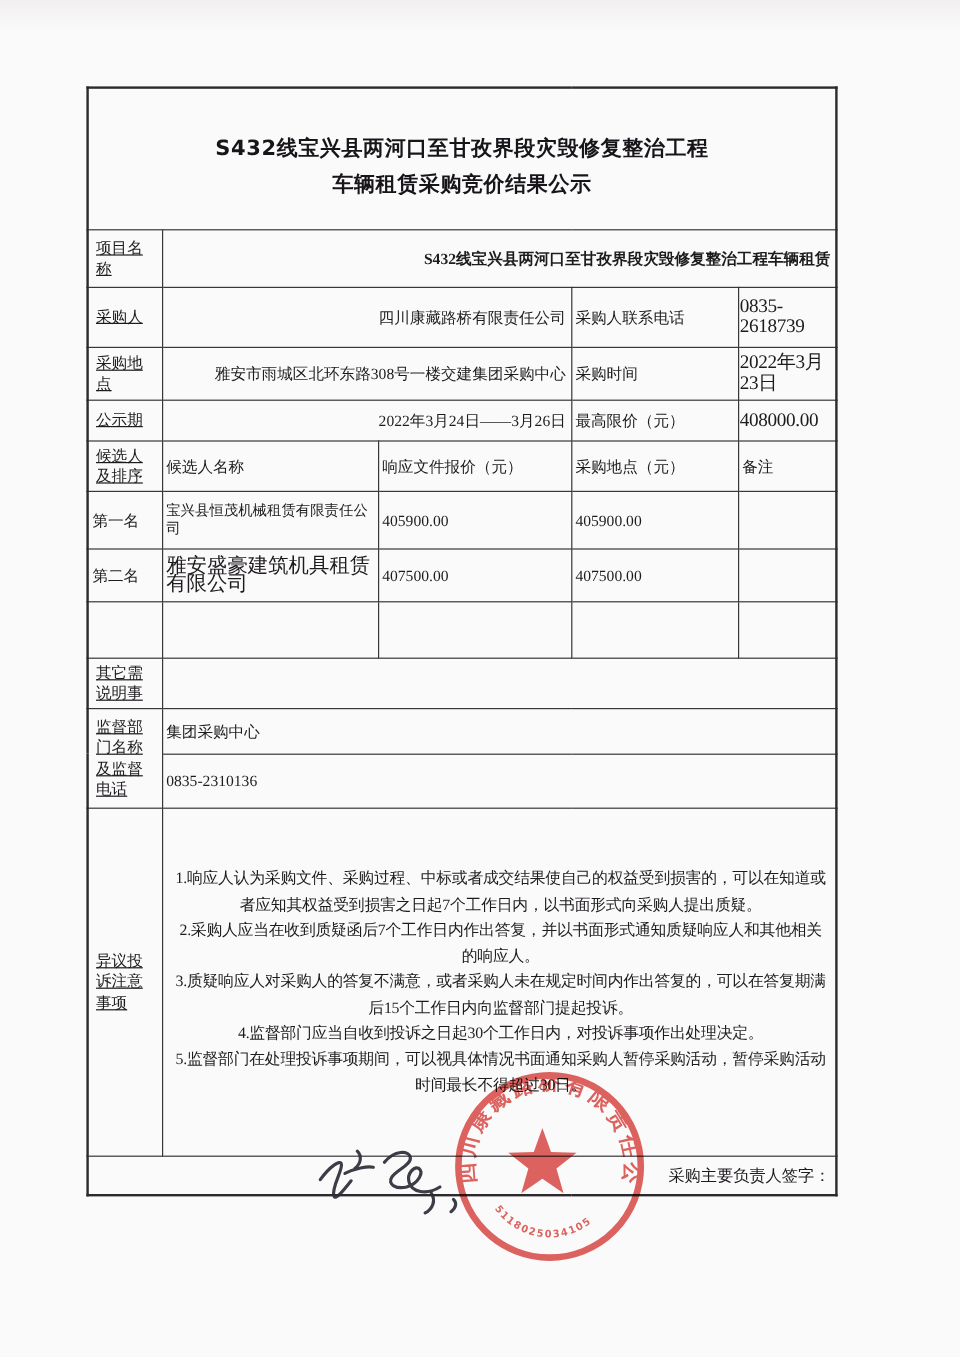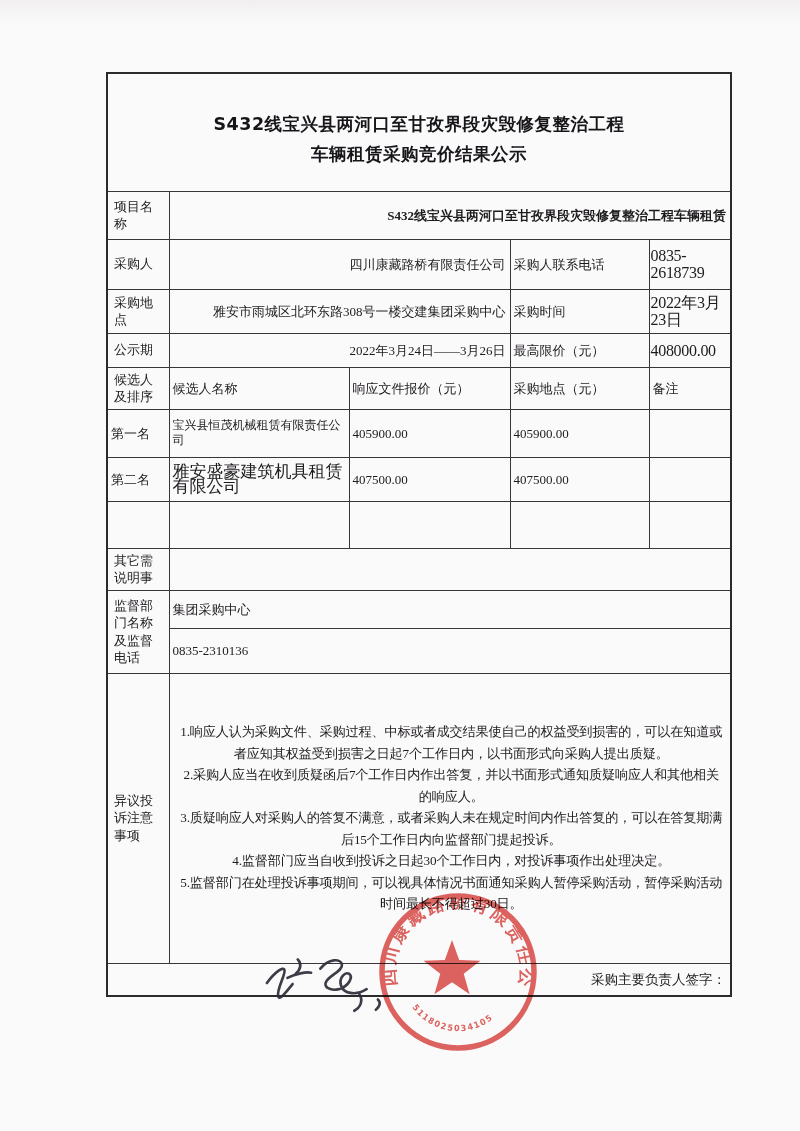--- a/index.html
+++ b/index.html
@@ -8,35 +8,35 @@
     background:#fbfafb;
     font-family:"Liberation Serif","DejaVu Serif",serif;
     color:#1d1b1d;
   }
   .paper-top-shade{
     position:absolute;left:0;top:0;width:800px;height:26px;
     background:linear-gradient(#f1eff0,rgba(251,250,251,0));
     pointer-events:none;
   }
   table.doc{
-    position:absolute;left:106px;top:72px;width:624px;
+    position:absolute;left:72px;top:72px;width:624px;
     border-collapse:collapse;table-layout:fixed;
     background:transparent;
     border-radius:13px;
   }
   table.doc,table.doc td{border:1.6px solid #39363a;}
   table.doc{border:2.4px solid #2d2a2e;}
   td{
     vertical-align:middle;text-align:left;
     font-size:13px;line-height:17px;padding:2px 3px;
     overflow:hidden;
   }
   td.lbl{
     text-align:left;padding:2px 6px;word-break:break-all;
-    font-size:13px;line-height:17.5px;
+    font-size:13px;line-height:17.5px;text-decoration:underline;
   }
   td.left{text-align:right;padding:2px 4px 2px 7px;}
   td.small{font-size:16px;letter-spacing:-0.3px;padding:2px 1px;}
   td.title-cell{
     border:1.6px solid #39363a;text-align:center;vertical-align:bottom;
     padding-bottom:22px;
   }
   .title-line{
     font-family:"DejaVu Sans","Liberation Sans",sans-serif;
     font-weight:700;font-size:17.5px;line-height:30px;color:#171519;

